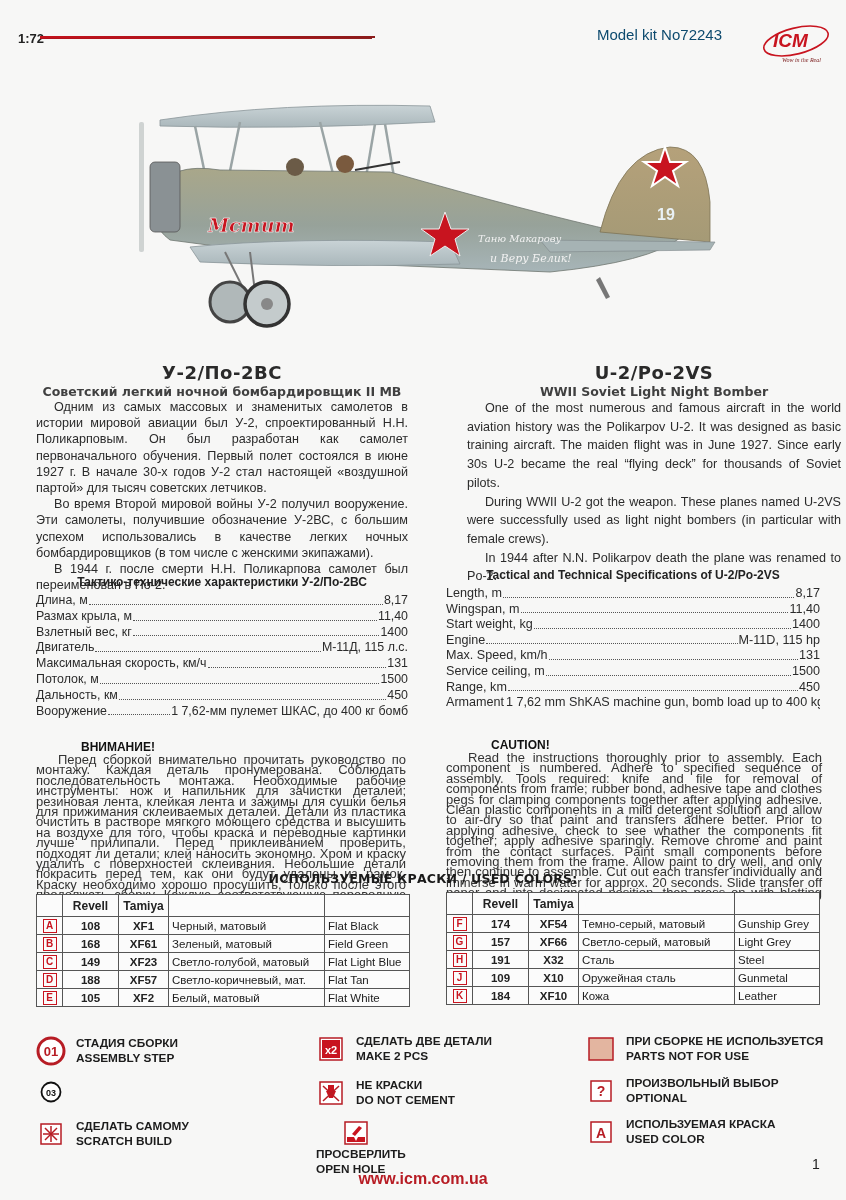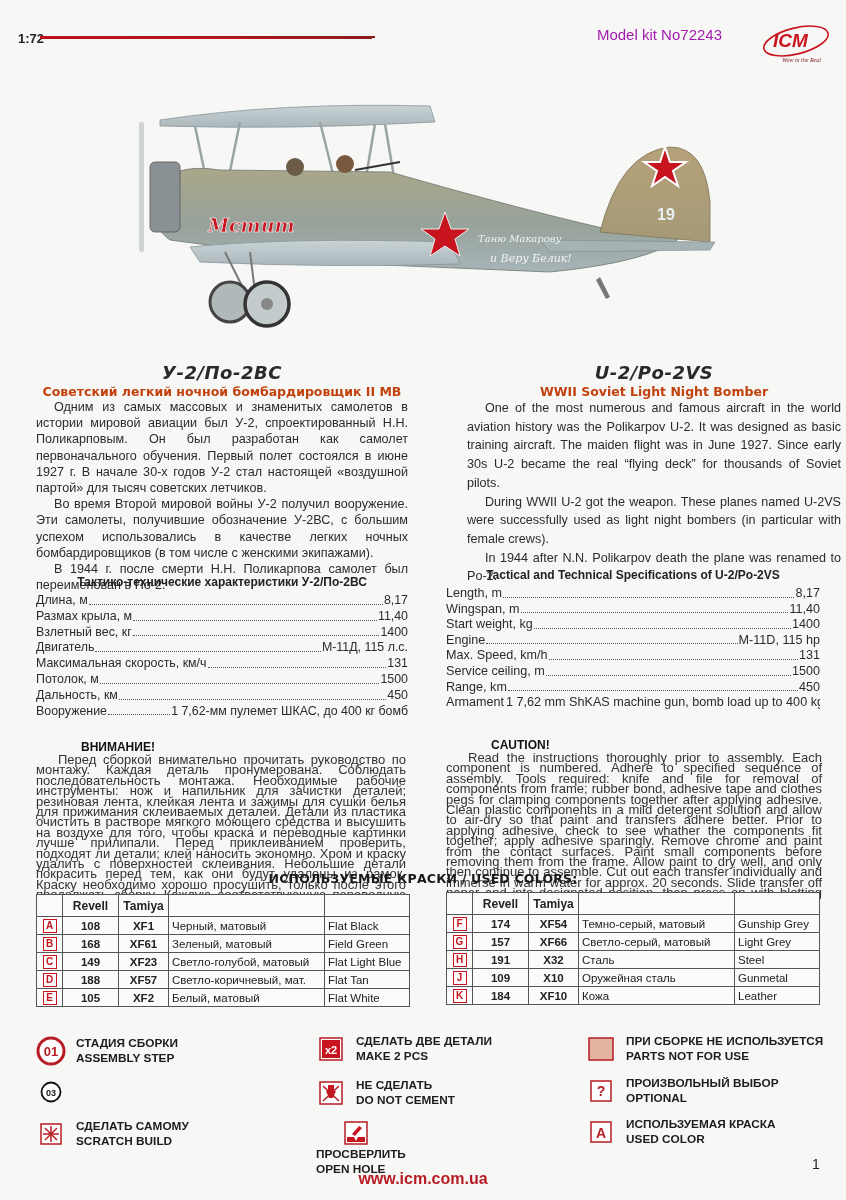--- a/index.html
+++ b/index.html
@@ -4,32 +4,32 @@
 <style>
   * { box-sizing: border-box; margin: 0; padding: 0; }
   html, body { width: 846px; height: 1200px; background: #f7f7f6; overflow: hidden; }
   body { position: relative; font-family: "Liberation Sans", sans-serif; color: #1d1d1d; }
 
   
   .scale { position: absolute; left: 18px; top: 31px; font-size: 13px; font-weight: bold; color: #222; }
   .head-line { position: absolute; left: 38px; top: 37px; width: 333px; height: 2px;
     background: linear-gradient(90deg, #b0101a 0%, #c8141f 60%, #8a2020 100%); transform-origin: left; }
   .kit-no { position: absolute; left: 378px; top: 26px; width: 344px; text-align: right;
-    font-size: 15px; color: #a21caf; font-family: "Liberation Sans", sans-serif; }
+    font-size: 15px; color: #0c4a6e; font-family: "Liberation Sans", sans-serif; }
   .logo { position: absolute; left: 760px; top: 22px; width: 72px; height: 46px; }
 
   
   .plane { position: absolute; left: 130px; top: 92px; width: 590px; height: 250px; }
 
   
   .col { position: absolute; }
   .col-ru { left: 36px; top: 362px; width: 372px; }
   .col-en { left: 446px; top: 362px; width: 374px; margin-left: 21px; }
-  .title { text-align: center; font-weight: bold; font-size: 18px; letter-spacing: 0.5px; color: #2a2a2a; font-family: "DejaVu Sans", sans-serif; font-style: italic; }
-  .subtitle { text-align: center; font-weight: bold; font-size: 12.5px; color: #c2410c; margin-top: 1px; font-family: "DejaVu Sans", sans-serif; }
+  .title { text-align: center; font-weight: bold; font-size: 18px; letter-spacing: 0.5px; color: #2a2a2a; font-family: "DejaVu Sans", sans-serif; }
+  .subtitle { text-align: center; font-weight: bold; font-size: 12.5px; color: #404040; margin-top: 1px; font-family: "DejaVu Sans", sans-serif; }
   .para { font-size: 12.6px; line-height: 16.2px; text-align: justify; text-indent: 18px; color: #2b2b2b; }
   .col-en .para { font-size: 12.6px; line-height: 18.7px; }
 
   
   .specs { position: absolute; }
   .specs-ru { left: 36px; top: 575px; width: 372px; }
   .specs-en { left: 446px; top: 568px; width: 374px; }
   .specs h3 { text-align: center; font-size: 12px; font-weight: bold; margin-bottom: 4px; color: #222; }
   .spec-row { display: flex; font-size: 12.4px; line-height: 15.8px; color: #2b2b2b; white-space: nowrap; overflow: hidden; }
   .specs-en .spec-row { line-height: 15.6px; font-size: 12.6px; }
@@ -428,21 +428,21 @@
         <rect x="1" y="1" width="22" height="22" fill="#fff" stroke="#b71c24" stroke-width="1.5"></rect>
         <rect x="9" y="4" width="6" height="6" fill="#c8141f"></rect>
         <path d="M7 10 L17 10 L14 17 L10 17 Z" fill="#c8141f"></path>
         <g stroke="#b71c24" stroke-width="1.5">
           <line x1="4" y1="5" x2="20" y2="20"></line>
           <line x1="20" y1="5" x2="4" y2="20"></line>
         </g>
       </svg>
   </div>
   <div class="txt">
-      <div>НЕ СДЕЛАТЬ</div>
+      <div>НЕ КРАСКИ</div>
       <div>DO NOT CEMENT</div>
     </div>
 </div>
 <div class="legend-item" style="left:316px; top:1119px;flex-direction:column;">
   <div class="ic">
     <svg width="24" height="24" viewBox="0 0 24 24">
         <rect x="1" y="1" width="22" height="22" fill="#fff" stroke="#b71c24" stroke-width="1.5"></rect>
         <path d="M3 16 L10 16 L12 20 L14 16 L21 16 L21 21 L3 21 Z" fill="#c8141f"></path>
         <path d="M8 13 L15 5 L18 7 L11 15 Z" fill="#c8141f"></path>
       </svg>

